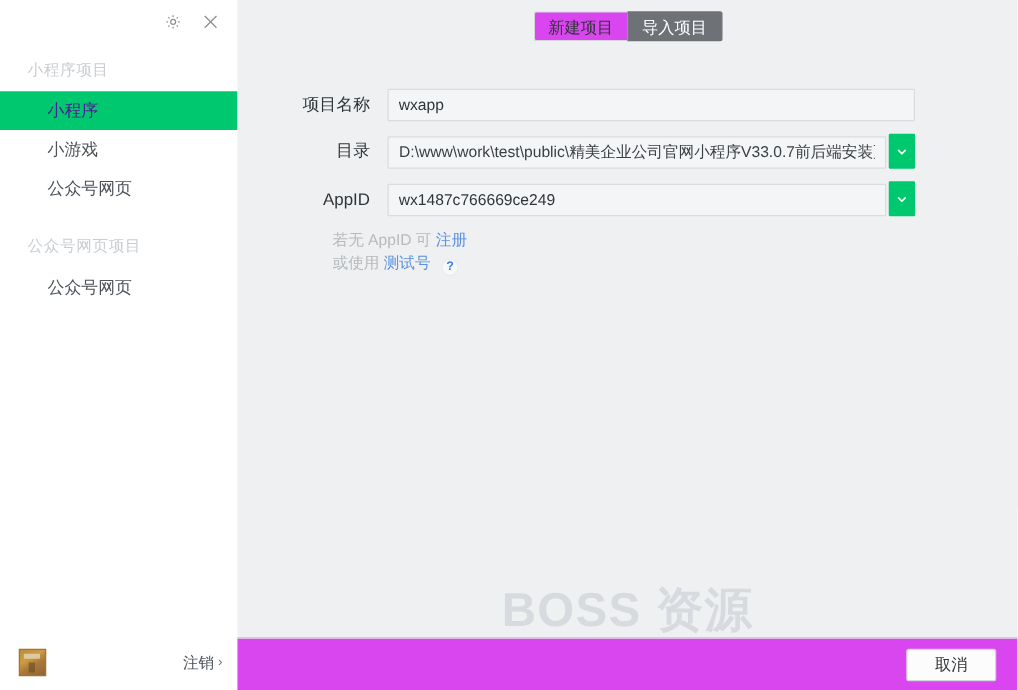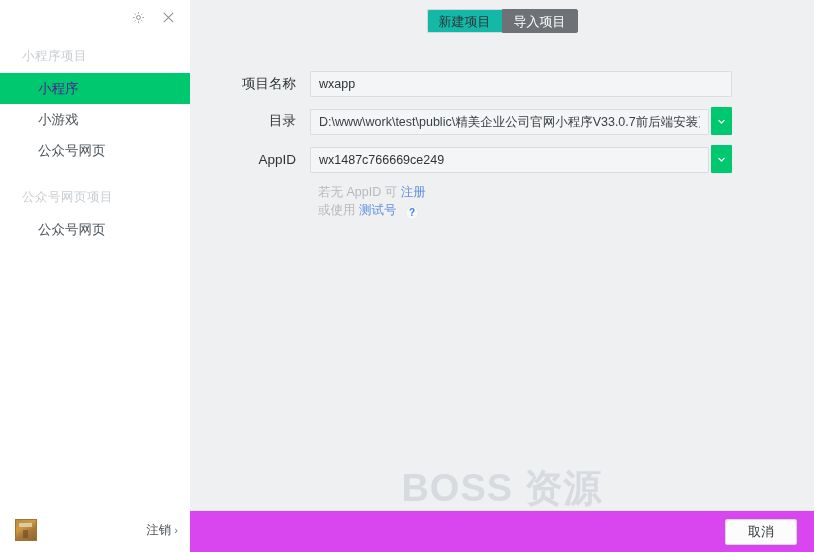--- a/index.html
+++ b/index.html
@@ -140,21 +140,21 @@
   .tab {
     height: 24px;
     line-height: 24px;
     padding: 0 11px;
     font-size: 13px;
     cursor: pointer;
     user-select: none;
     box-sizing: border-box;
   }
   .tab.inactive {
-    background: #14b8a6;
+    background: #d946ef;
     color: #2f3438;
     border: 1px solid #d4d6d8;
     border-right: none;
     border-radius: 2px 0 0 2px;
   }
   .tab.active {
     background: #6e7276;
     color: #ffffff;
     border: 1px solid #6e7276;
     border-radius: 0 2px 2px 0;
@@ -210,21 +210,21 @@
     display: flex;
     align-items: center;
     justify-content: center;
     cursor: pointer;
     border-radius: 1px;
     flex: 0 0 auto;
   }
   .dropdown-btn svg { display: block; }
 
   .hints {
-    margin-left: 120px;
+    margin-left: 68px;
     padding-left: 8px;
     margin-top: 8px;
     font-size: 12.5px;
     color: #b6babd;
     line-height: 18px;
     user-select: none;
   }
   .hints a {
     color: #5b8fe0;
     text-decoration: none;

